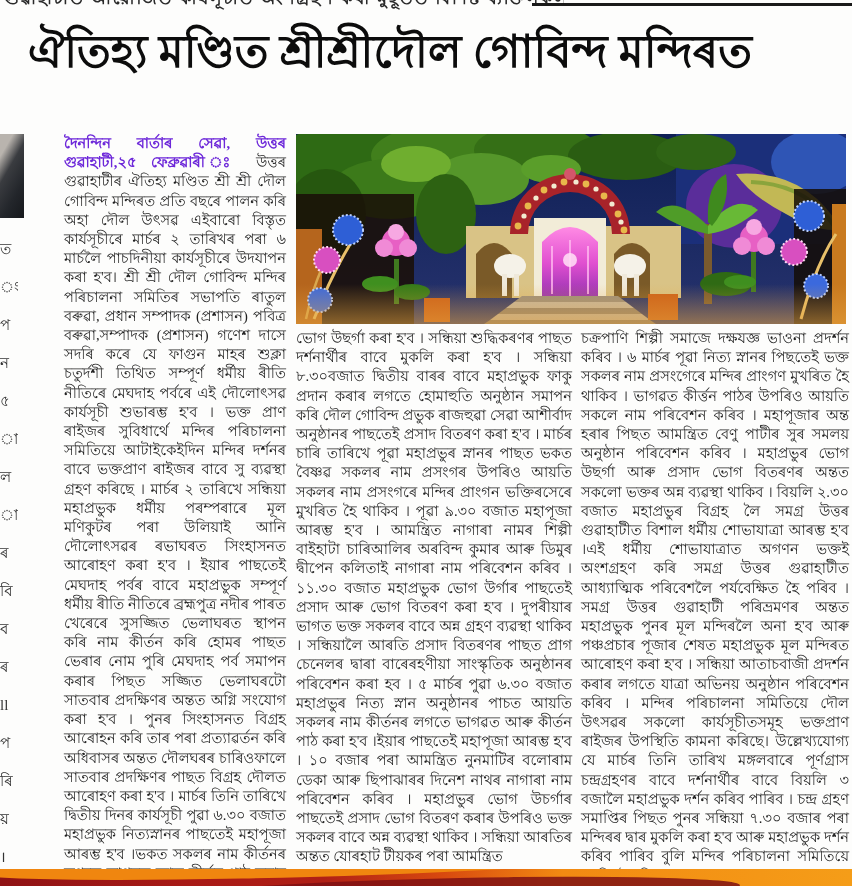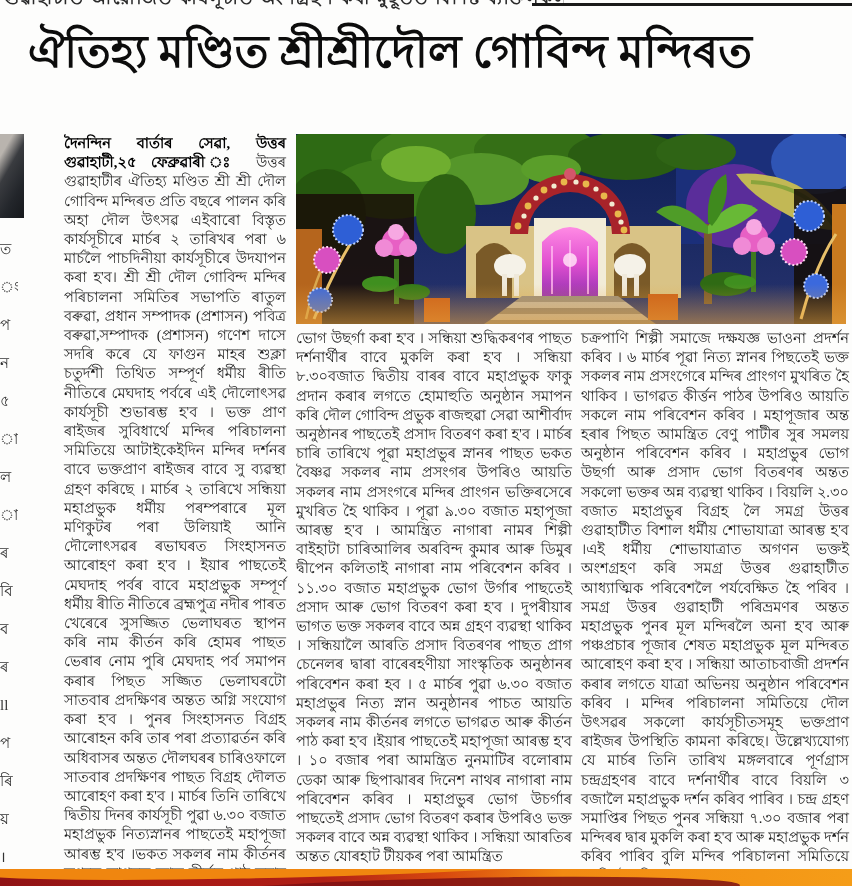--- a/index.html
+++ b/index.html
@@ -22,21 +22,21 @@
   
   .content{position:absolute;top:134px;left:0;width:852px;height:734px;display:flex;}
   .left-frag{width:64px;position:relative;overflow:hidden;flex:none;}
   .left-frag .cut-photo{position:absolute;top:0;left:0;width:24px;height:84px;
        background:linear-gradient(120deg,#b9b4ae 18%,#3a3c40 40%,#23262b 70%,#16181c 100%);}
   .left-frag .cut-glyphs{position:absolute;top:96px;left:0;width:18px;font-size:15px;line-height:38px;
        color:#333;white-space:pre-line;text-align:left;overflow:hidden;}
 
   .col{font-size:14.6px;line-height:19.2px;text-align:justify;color:#1f1f1f;}
   .col1{width:222px;flex:none;padding-right:10px;}
-  .dateline{font-weight:bold;color:#000000;margin-top:8px;}
+  .dateline{font-weight:bold;color:#6d28d9;margin-top:8px;}
   .right-area{width:556px;flex:none;display:flex;flex-direction:column;justify-content:space-between;}
   .photo-wrap{width:550px;height:190px;flex:none;margin-bottom:5px;}
   .cols23{display:flex;flex:1;}
   .col2{width:276px;flex:none;padding-right:9px;}
   .col3{width:268px;flex:none;}
 
   
   .banner{position:absolute;left:0;bottom:0;width:852px;height:17px;overflow:hidden;
       background:linear-gradient(88deg,#8f1315 0%,#a81a16 22%,#b02016 38%,#d8490f 52%,#f28a12 66%,#f59d18 100%);}
   .banner .sweep{position:absolute;left:-40px;top:-22px;width:700px;height:30px;background:#f0860f;

